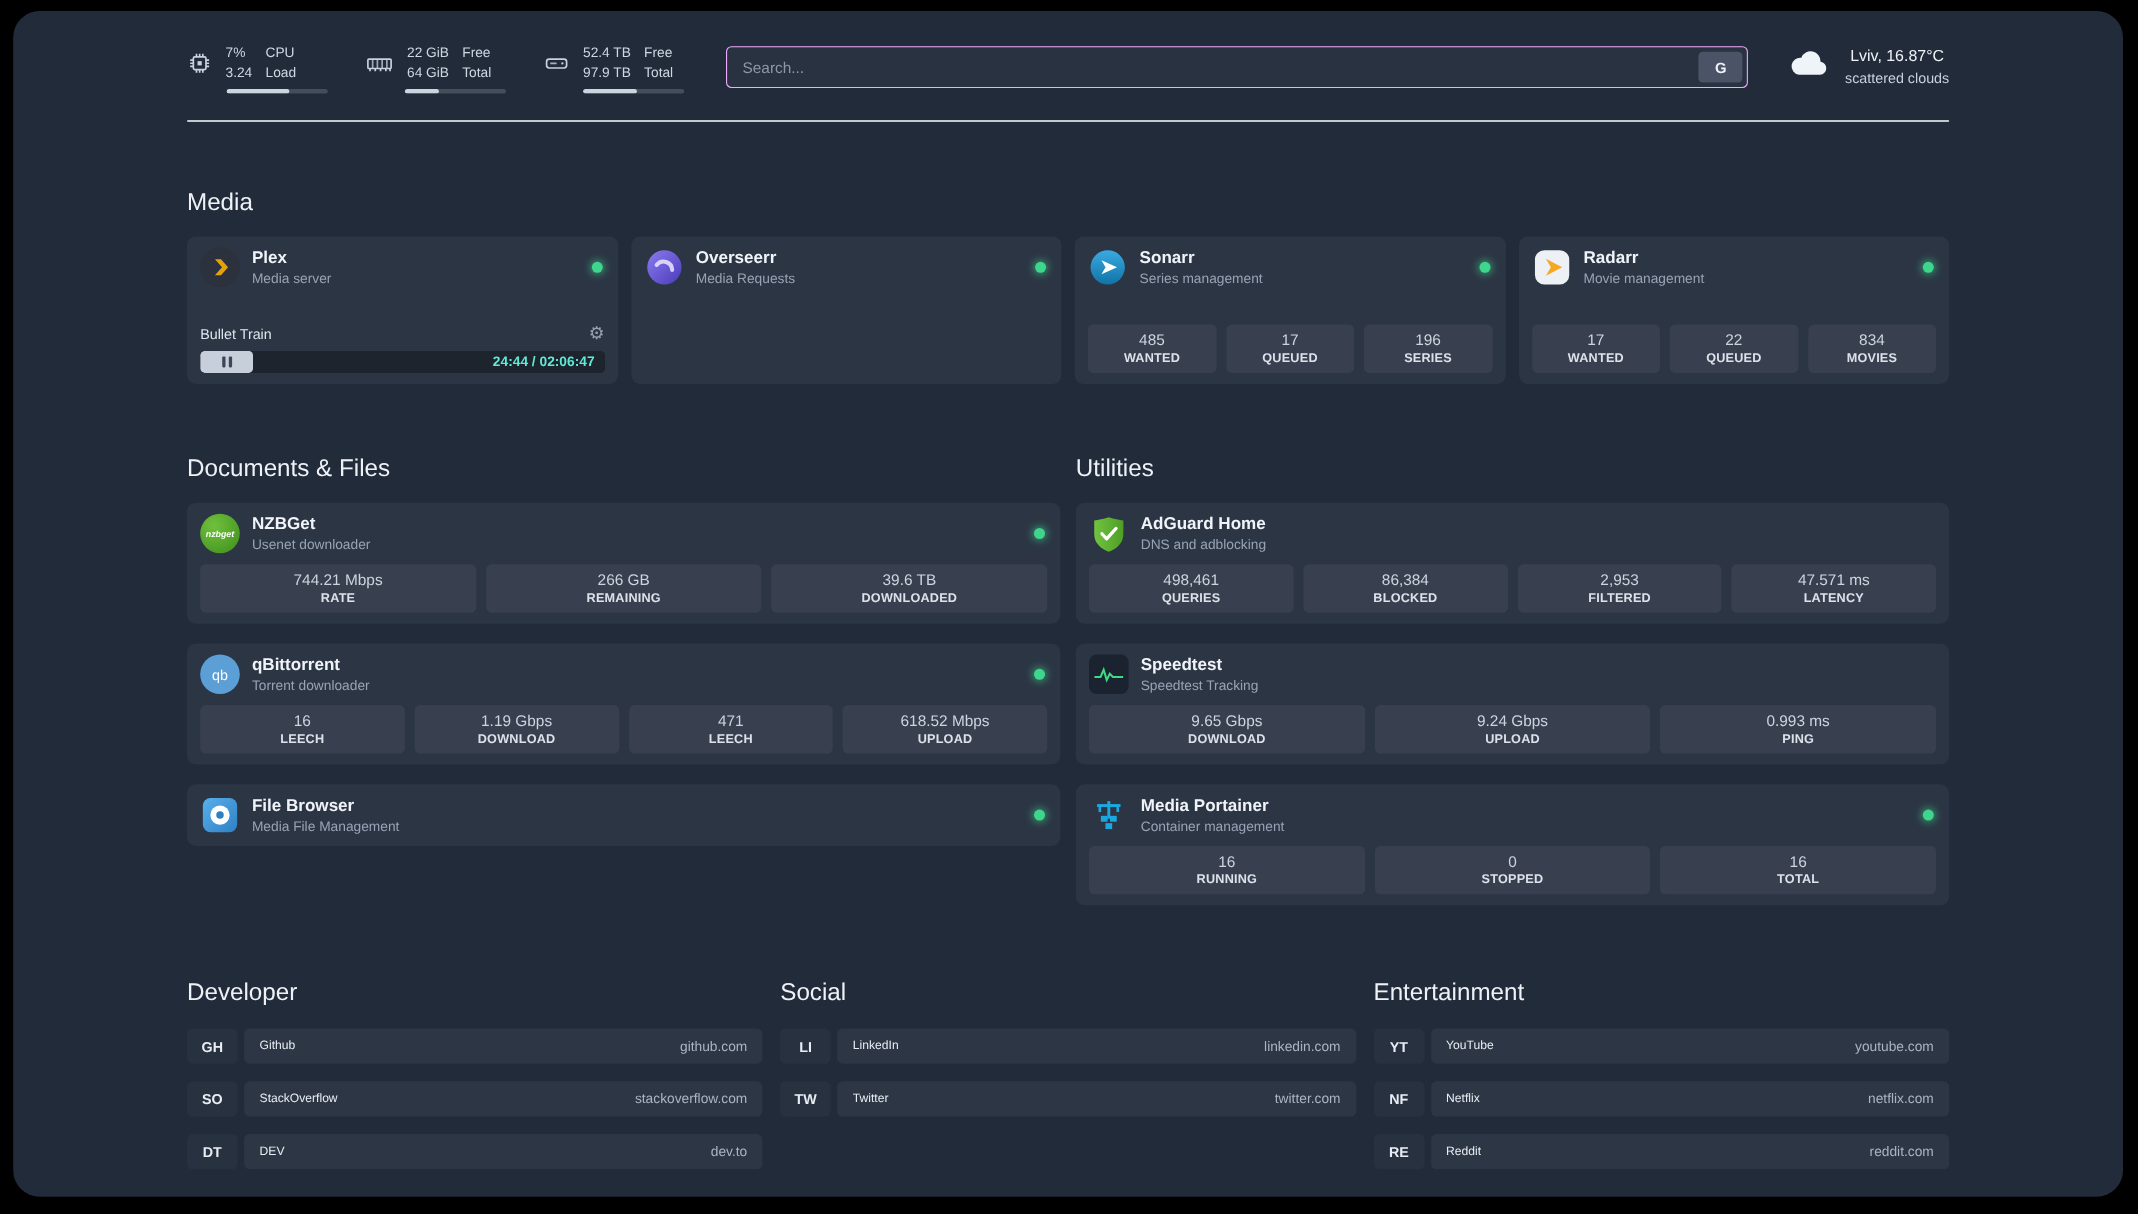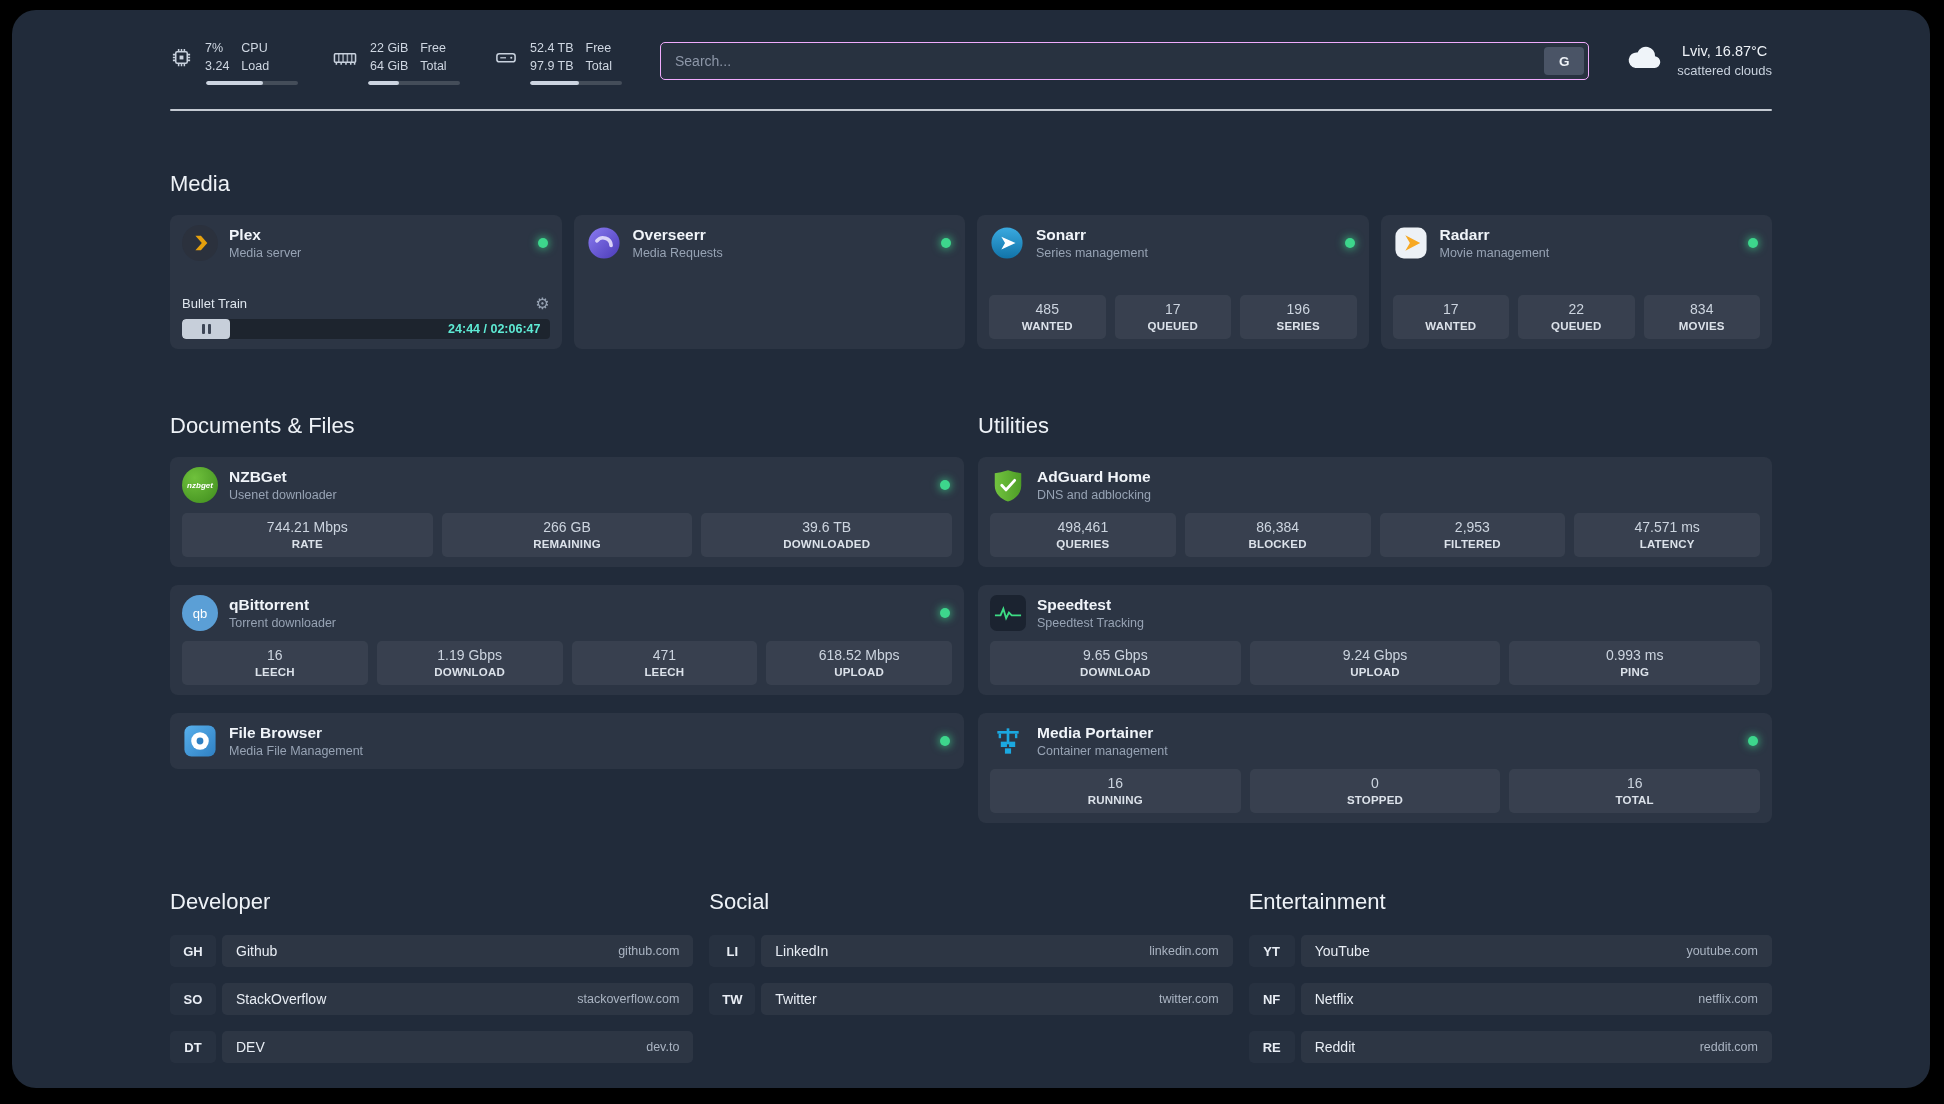--- a/index.html
+++ b/index.html
@@ -78,21 +78,21 @@
   .icon-speedtest { background:#1b2330; border-radius:7px; }
 
   
   .bm-grid { display:grid; grid-template-columns:repeat(3,1fr); gap:0 16px; margin-top:48px; padding-bottom:30px; }
   .bm-col .section-title { margin-bottom:20px; }
   .bm-row { display:flex; gap:6px; height:32px; margin-bottom:16px; cursor:pointer; }
   .bm-abbr { width:46px; background:rgba(255,255,255,.03); border-radius:5px;
     display:flex; align-items:center; justify-content:center; font-size:13px; font-weight:600; color:#e8edf4; }
   .bm-bar { flex:1; background:rgba(255,255,255,.055); border-radius:5px;
     display:flex; align-items:center; justify-content:space-between; padding:0 14px; }
-  .bm-name { font-size:14px; color:#e8edf4; }
+  .bm-name { font-size:11px; color:#e8edf4; }
   .bm-domain { font-size:12.5px; color:#aab4c2; }
 </style>
 </head>
 <body>
 
 <div class="page">
 <div class="dashboard">
 <div class="content">
 
   <div class="topbar">

